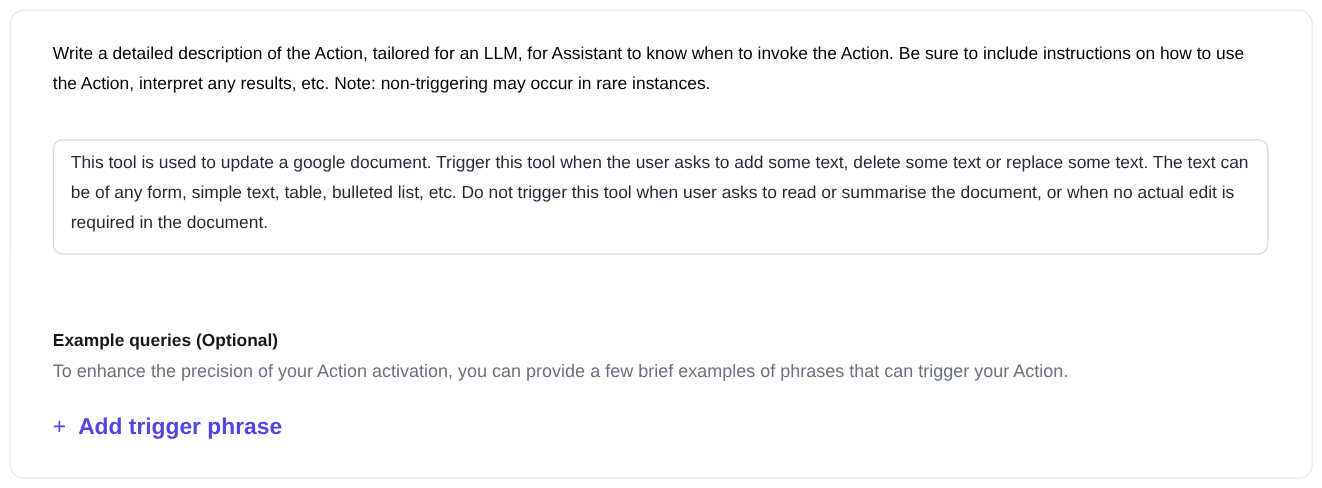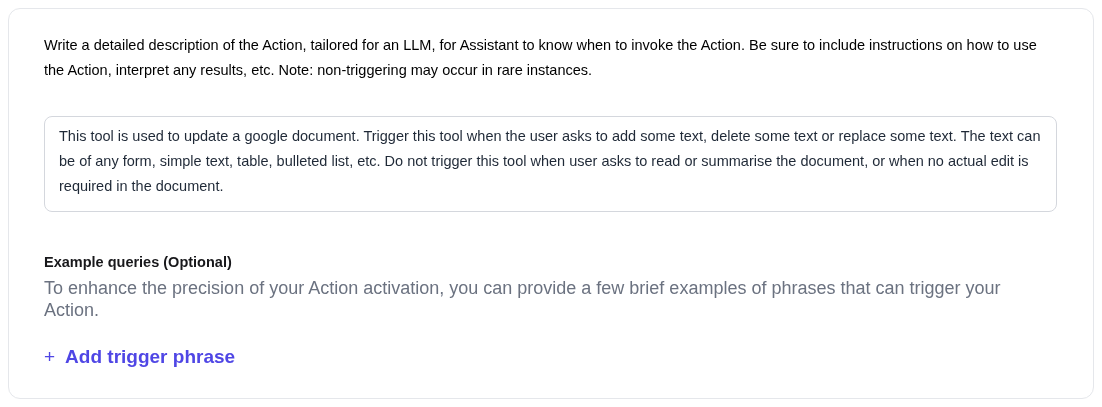--- a/index.html
+++ b/index.html
@@ -71,29 +71,29 @@
     font-family: "Liberation Sans", "DejaVu Sans", sans-serif;
     font-size: 14.5px;
     line-height: 25px;
     color: #1f2937;
     resize: none;
     outline: none;
     background: #ffffff;
     display: block;
   }
 
-  .examples-section { margin-top: 42px; }
+  .examples-section { margin-top: 64px; }
   .examples-title {
     font-size: 14.5px;
     font-weight: 700;
     color: #18181b;
   }
   .examples-subtitle {
     margin-top: 7px;
-    font-size: 18px;
+    font-size: 15px;
     line-height: 22px;
     color: #6b7280;
   }
 
   .add-trigger-btn {
     margin-top: 25px;
     display: inline-flex;
     align-items: center;
     gap: 10px;
     background: none;

